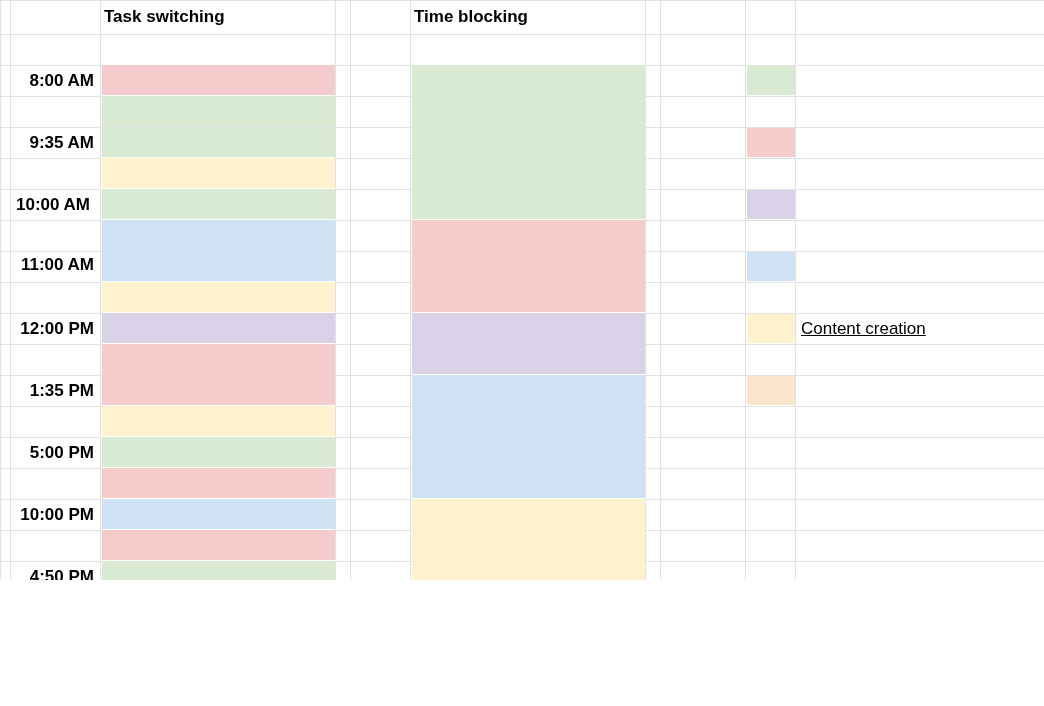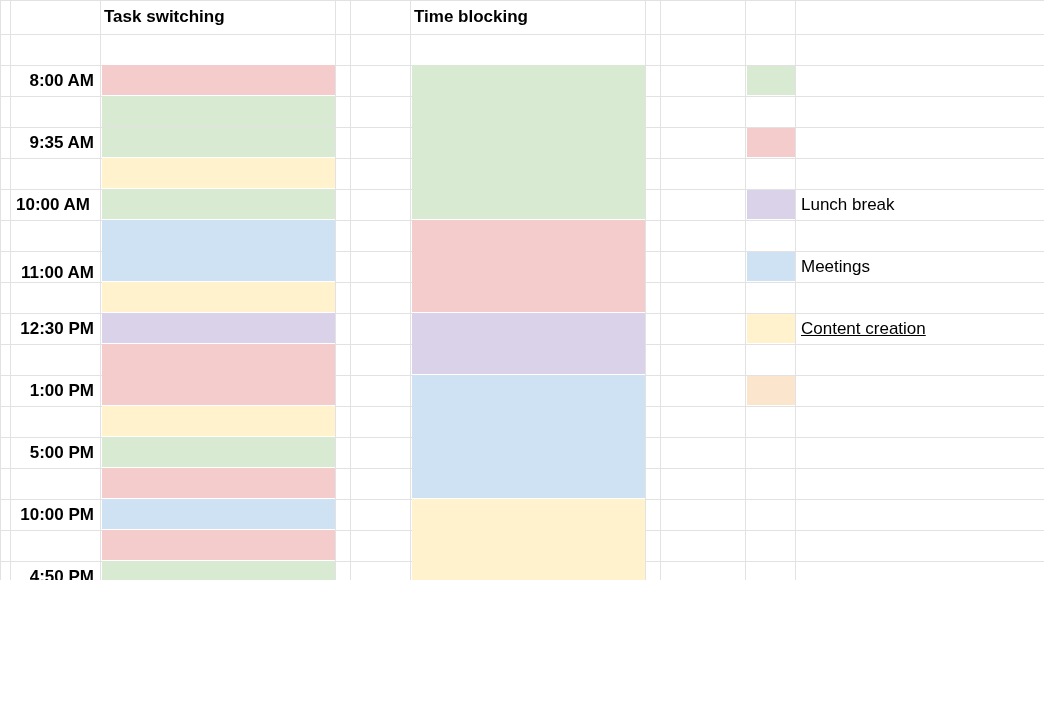--- a/index.html
+++ b/index.html
@@ -101,23 +101,23 @@
       <div class="h" style="top: 592px;"></div>
       <div class="h" style="top: 623px;"></div>
       <div class="h" style="top: 654px;"></div>
       <div class="h" style="top: 685px;"></div>
     </div>
 <div class="label header" style="left: 104px; top: 0px; width: 227px; height: 34px;">Task switching</div>
     <div class="label header" style="left: 414px; top: 0px; width: 227px; height: 34px;">Time blocking</div>
     <div class="label time" style="left: 10px; top: 65px; width: 86px; height: 31px;">8:00 AM</div>
     <div class="label time" style="left: 10px; top: 127px; width: 86px; height: 31px;">9:35 AM</div>
     <div class="label time" style="left: 0; top: 189px; width: 86px; height: 31px; margin-left: 6px;">10:00 AM</div>
-    <div class="label time" style="left: 10px; top: 257px; width: 86px; height: 31px;">11:00 AM</div>
-    <div class="label time" style="left: 10px; top: 313px; width: 86px; height: 31px;">12:30 PM</div>
-    <div class="label time" style="left: 10px; top: 375px; width: 86px; height: 31px;">1:00 PM</div>
+    <div class="label time" style="left: 10px; top: 249px; width: 86px; height: 31px;">11:00 AM</div>
+    <div class="label time" style="left: 10px; top: 313px; width: 86px; height: 31px;">12:00 PM</div>
+    <div class="label time" style="left: 10px; top: 375px; width: 86px; height: 31px;">1:35 PM</div>
     <div class="label time" style="left: 10px; top: 437px; width: 86px; height: 31px;">5:00 PM</div>
     <div class="label time" style="left: 10px; top: 499px; width: 86px; height: 31px;">10:00 PM</div>
     <div class="label time" style="left: 10px; top: 561px; width: 86px; height: 31px;">4:50 PM</div>
     <div class="label time" style="left: 10px; top: 623px; width: 86px; height: 31px;">5:00 PM</div>
     <div class="block" style="left: 102px; top: 65px; width: 233px; height: 30px; background: rgb(244, 204, 204);"></div>
     <div class="block" style="left: 102px; top: 96px; width: 233px; height: 61px; background: rgb(217, 234, 211);"></div>
     <div class="block" style="left: 102px; top: 158px; width: 233px; height: 30px; background: rgb(255, 242, 204);"></div>
     <div class="block" style="left: 102px; top: 189px; width: 233px; height: 30px; background: rgb(217, 234, 211);"></div>
     <div class="block" style="left: 102px; top: 220px; width: 233px; height: 61px; background: rgb(207, 226, 243);"></div>
     <div class="block" style="left: 102px; top: 282px; width: 233px; height: 30px; background: rgb(255, 242, 204);"></div>
@@ -136,19 +136,17 @@
     <div class="block" style="left: 412px; top: 65px; width: 233px; height: 154px; background: rgb(217, 234, 211);"></div>
     <div class="block" style="left: 412px; top: 220px; width: 233px; height: 92px; background: rgb(244, 204, 204);"></div>
     <div class="block" style="left: 412px; top: 313px; width: 233px; height: 61px; background: rgb(217, 210, 233);"></div>
     <div class="block" style="left: 412px; top: 375px; width: 233px; height: 123px; background: rgb(207, 226, 243);"></div>
     <div class="block" style="left: 412px; top: 499px; width: 233px; height: 92px; background: rgb(255, 242, 204);"></div>
     <div class="block" style="left: 412px; top: 592px; width: 233px; height: 30px; background: rgb(244, 204, 204);"></div>
     <div class="block" style="left: 412px; top: 623px; width: 233px; height: 30px; background: rgb(252, 229, 205);"></div>
     <div class="swatch" style="left: 747px; top: 66px; width: 48px; height: 29px; background: rgb(217, 234, 211);"></div>
     <div class="swatch" style="left: 747px; top: 128px; width: 48px; height: 29px; background: rgb(244, 204, 204);"></div>
     <div class="swatch" style="left: 747px; top: 190px; width: 48px; height: 29px; background: rgb(217, 210, 233);"></div>
-    <div class="label " style="left: 801px; top: 189px; width: 239px; height: 31px;">Lunch break</div>
     <div class="swatch" style="left: 747px; top: 252px; width: 48px; height: 29px; background: rgb(207, 226, 243);"></div>
-    <div class="label " style="left: 801px; top: 251px; width: 239px; height: 31px;">Meetings</div>
     <div class="swatch" style="left: 747px; top: 314px; width: 48px; height: 29px; background: rgb(255, 242, 204);"></div>
     <div class="label " style="left: 801px; top: 313px; width: 239px; height: 31px; text-decoration: underline;">Content creation</div>
     <div class="swatch" style="left: 747px; top: 376px; width: 48px; height: 29px; background: rgb(252, 229, 205);"></div>
   </div>
 
 </body></html>

